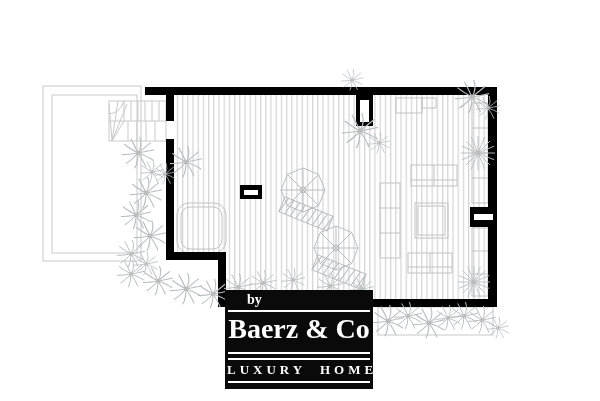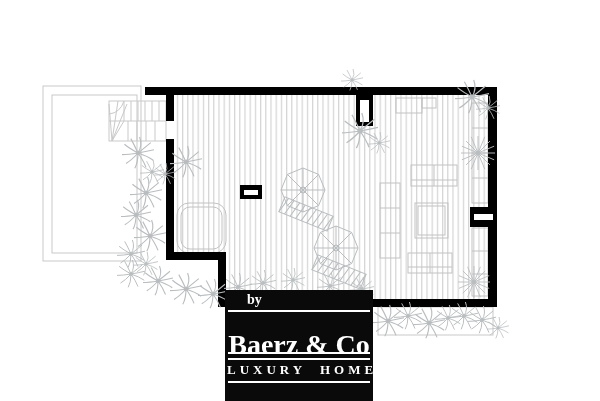--- a/index.html
+++ b/index.html
@@ -7,27 +7,27 @@
     --faint:#c9c9c9; --plant:#b9bdbf; --logo-bg:#0a0a0a; --logo-fg:#ffffff;
   }
   html,body{margin:0;padding:0;background:#fff;}
   .stage{position:relative;width:600px;height:401px;background:var(--bg);overflow:hidden;
          font-family:"Liberation Sans",sans-serif;}
   .wall{fill:var(--wall);}
   .furn{fill:none;stroke:var(--outline);stroke-width:1;}
   .gray{fill:none;stroke:var(--faint);stroke-width:1;}
   .plants{color:var(--plant);}
   
-  .logo{position:absolute;left:225px;top:290px;width:148px;height:111px;
+  .logo{position:absolute;left:225px;top:290px;width:148px;height:99px;
         background:var(--logo-bg);color:var(--logo-fg);
         font-family:"Liberation Serif","DejaVu Serif",serif;z-index:30;}
   .logo-by{position:absolute;left:22px;top:1px;font-size:14px;font-weight:bold;line-height:18px;}
   .logo-line{position:absolute;left:3px;right:3px;border-top:2px solid var(--logo-fg);}
   .l1{top:20px;}
-  .logo-name{position:absolute;top:35px;left:0;right:0;text-align:center;
+  .logo-name{position:absolute;top:19px;left:0;right:0;text-align:center;
              font-size:28px;font-weight:bold;white-space:nowrap;line-height:40px;}
   .logo-dbl{position:absolute;left:3px;right:3px;top:62px;height:4px;
             border-top:2px solid var(--logo-fg);border-bottom:2px solid var(--logo-fg);}
   .logo-tag{position:absolute;top:71px;left:2px;right:0;text-align:center;font-size:13px;
             font-weight:bold;letter-spacing:4px;word-spacing:7px;white-space:nowrap;line-height:18px;}
   .l2{top:91px;}
 </style>
 </head>
 <body>
 

